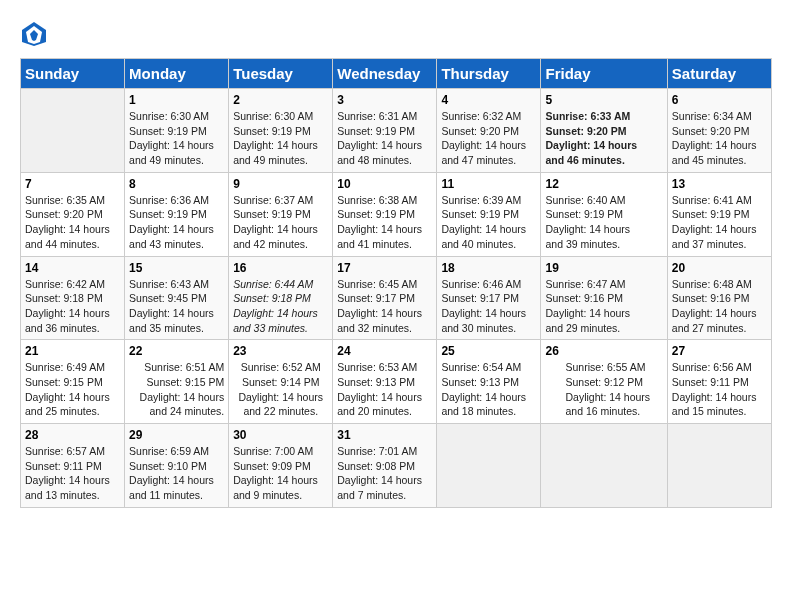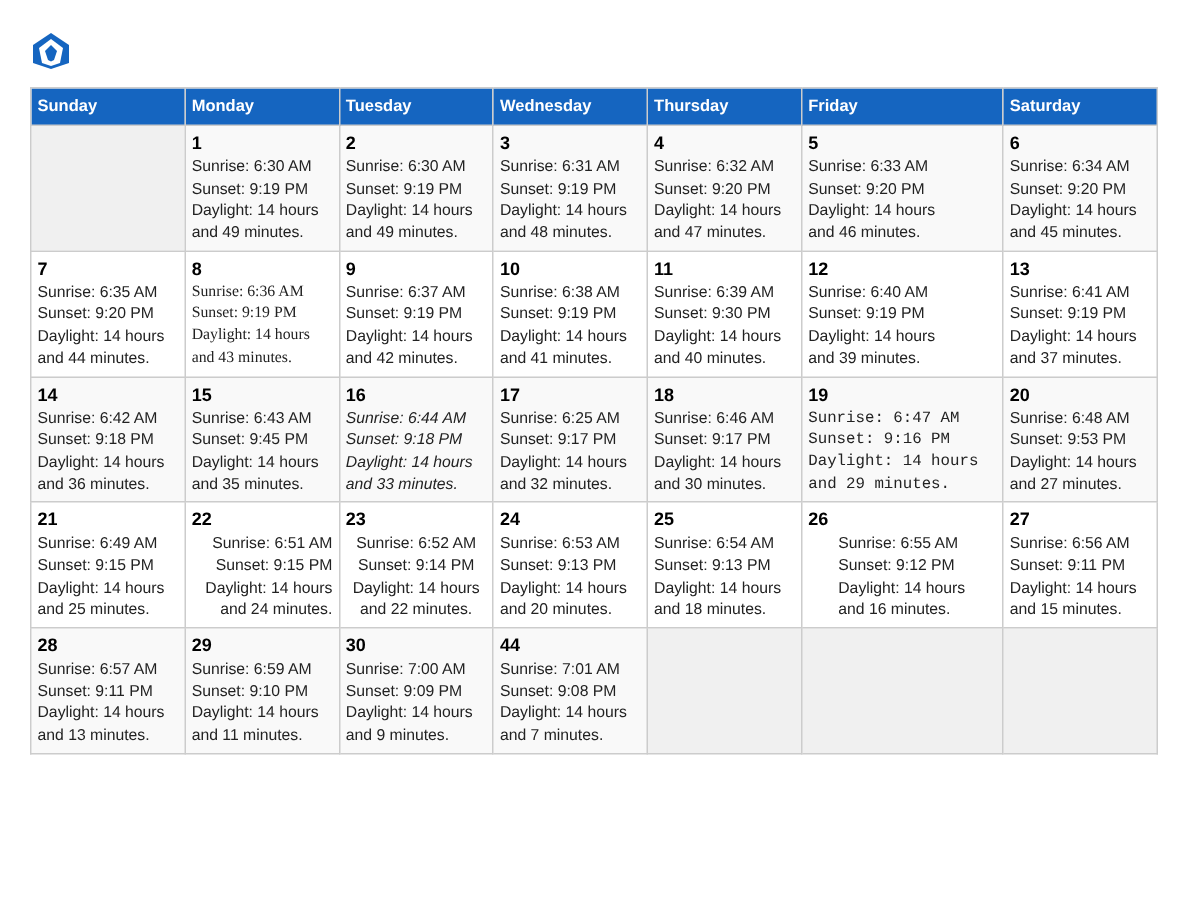--- a/index.html
+++ b/index.html
@@ -47,21 +47,21 @@
     table {
       width: 100%;
       border-collapse: collapse;
       font-size: 11px;
     }
     thead tr th {
       background-color: #1565c0;
       color: #fff;
       padding: 6px 4px;
       text-align: left;
-      font-size: 11px;
+      font-size: 15px;
       font-weight: bold;
       border: 1px solid #ccc;
     }
     tbody tr td {
       border: 1px solid #ccc;
       vertical-align: top;
       padding: 4px;
       min-height: 70px;
       background: #fff;
     }
@@ -142,21 +142,21 @@
         </td>
         <td>
           <span class="day-num">4</span>
           <div class="day-info" style="white-space: pre-line;">Sunrise: 6:32 AM
 Sunset: 9:20 PM
 Daylight: 14 hours
 and 47 minutes.</div>
         </td>
         <td>
           <span class="day-num">5</span>
-          <div class="day-info" style="white-space: pre-line;">Sunrise: 6:33 AM
+          <div class="day-info" style="white-space: pre-line; font-weight: bold;">Sunrise: 6:33 AM
 Sunset: 9:20 PM
 Daylight: 14 hours
 and 46 minutes.</div>
         </td>
         <td>
           <span class="day-num">6</span>
           <div class="day-info" style="white-space: pre-line;">Sunrise: 6:34 AM
 Sunset: 9:20 PM
 Daylight: 14 hours
 and 45 minutes.</div>
@@ -165,21 +165,21 @@
       <tr>
         <td>
           <span class="day-num">7</span>
           <div class="day-info" style="white-space: pre-line;">Sunrise: 6:35 AM
 Sunset: 9:20 PM
 Daylight: 14 hours
 and 44 minutes.</div>
         </td>
         <td>
           <span class="day-num">8</span>
-          <div class="day-info" style="white-space: pre-line; font-family: Liberation Serif, serif;">Sunrise: 6:36 AM
+          <div class="day-info" style="white-space: pre-line;">Sunrise: 6:36 AM
 Sunset: 9:19 PM
 Daylight: 14 hours
 and 43 minutes.</div>
         </td>
         <td>
           <span class="day-num">9</span>
           <div class="day-info" style="white-space: pre-line;">Sunrise: 6:37 AM
 Sunset: 9:19 PM
 Daylight: 14 hours
 and 42 minutes.</div>
@@ -187,21 +187,21 @@
         <td>
           <span class="day-num">10</span>
           <div class="day-info" style="white-space: pre-line;">Sunrise: 6:38 AM
 Sunset: 9:19 PM
 Daylight: 14 hours
 and 41 minutes.</div>
         </td>
         <td>
           <span class="day-num">11</span>
           <div class="day-info" style="white-space: pre-line;">Sunrise: 6:39 AM
-Sunset: 9:30 PM
+Sunset: 9:19 PM
 Daylight: 14 hours
 and 40 minutes.</div>
         </td>
         <td>
           <span class="day-num">12</span>
           <div class="day-info" style="white-space: pre-line;">Sunrise: 6:40 AM
 Sunset: 9:19 PM
 Daylight: 14 hours
 and 39 minutes.</div>
         </td>
@@ -230,43 +230,43 @@
         </td>
         <td>
           <span class="day-num">16</span>
           <div class="day-info" style="white-space: pre-line; font-style: italic;">Sunrise: 6:44 AM
 Sunset: 9:18 PM
 Daylight: 14 hours
 and 33 minutes.</div>
         </td>
         <td>
           <span class="day-num">17</span>
-          <div class="day-info" style="white-space: pre-line;">Sunrise: 6:25 AM
+          <div class="day-info" style="white-space: pre-line;">Sunrise: 6:45 AM
 Sunset: 9:17 PM
 Daylight: 14 hours
 and 32 minutes.</div>
         </td>
         <td>
           <span class="day-num">18</span>
           <div class="day-info" style="white-space: pre-line;">Sunrise: 6:46 AM
 Sunset: 9:17 PM
 Daylight: 14 hours
 and 30 minutes.</div>
         </td>
         <td>
           <span class="day-num">19</span>
-          <div class="day-info" style="white-space: pre-line; font-family: Liberation Mono, monospace;">Sunrise: 6:47 AM
+          <div class="day-info" style="white-space: pre-line;">Sunrise: 6:47 AM
 Sunset: 9:16 PM
 Daylight: 14 hours
 and 29 minutes.</div>
         </td>
         <td>
           <span class="day-num">20</span>
           <div class="day-info" style="white-space: pre-line;">Sunrise: 6:48 AM
-Sunset: 9:53 PM
+Sunset: 9:16 PM
 Daylight: 14 hours
 and 27 minutes.</div>
         </td>
       </tr>
       <tr>
         <td>
           <span class="day-num">21</span>
           <div class="day-info" style="white-space: pre-line;">Sunrise: 6:49 AM
 Sunset: 9:15 PM
 Daylight: 14 hours
@@ -331,21 +331,21 @@
 and 11 minutes.</div>
         </td>
         <td>
           <span class="day-num">30</span>
           <div class="day-info" style="white-space: pre-line;">Sunrise: 7:00 AM
 Sunset: 9:09 PM
 Daylight: 14 hours
 and 9 minutes.</div>
         </td>
         <td>
-          <span class="day-num">44</span>
+          <span class="day-num">31</span>
           <div class="day-info" style="white-space: pre-line;">Sunrise: 7:01 AM
 Sunset: 9:08 PM
 Daylight: 14 hours
 and 7 minutes.</div>
         </td>
         <td class="empty-cell"></td>
         <td class="empty-cell"></td>
         <td class="empty-cell"></td>
       </tr>
     </tbody>

